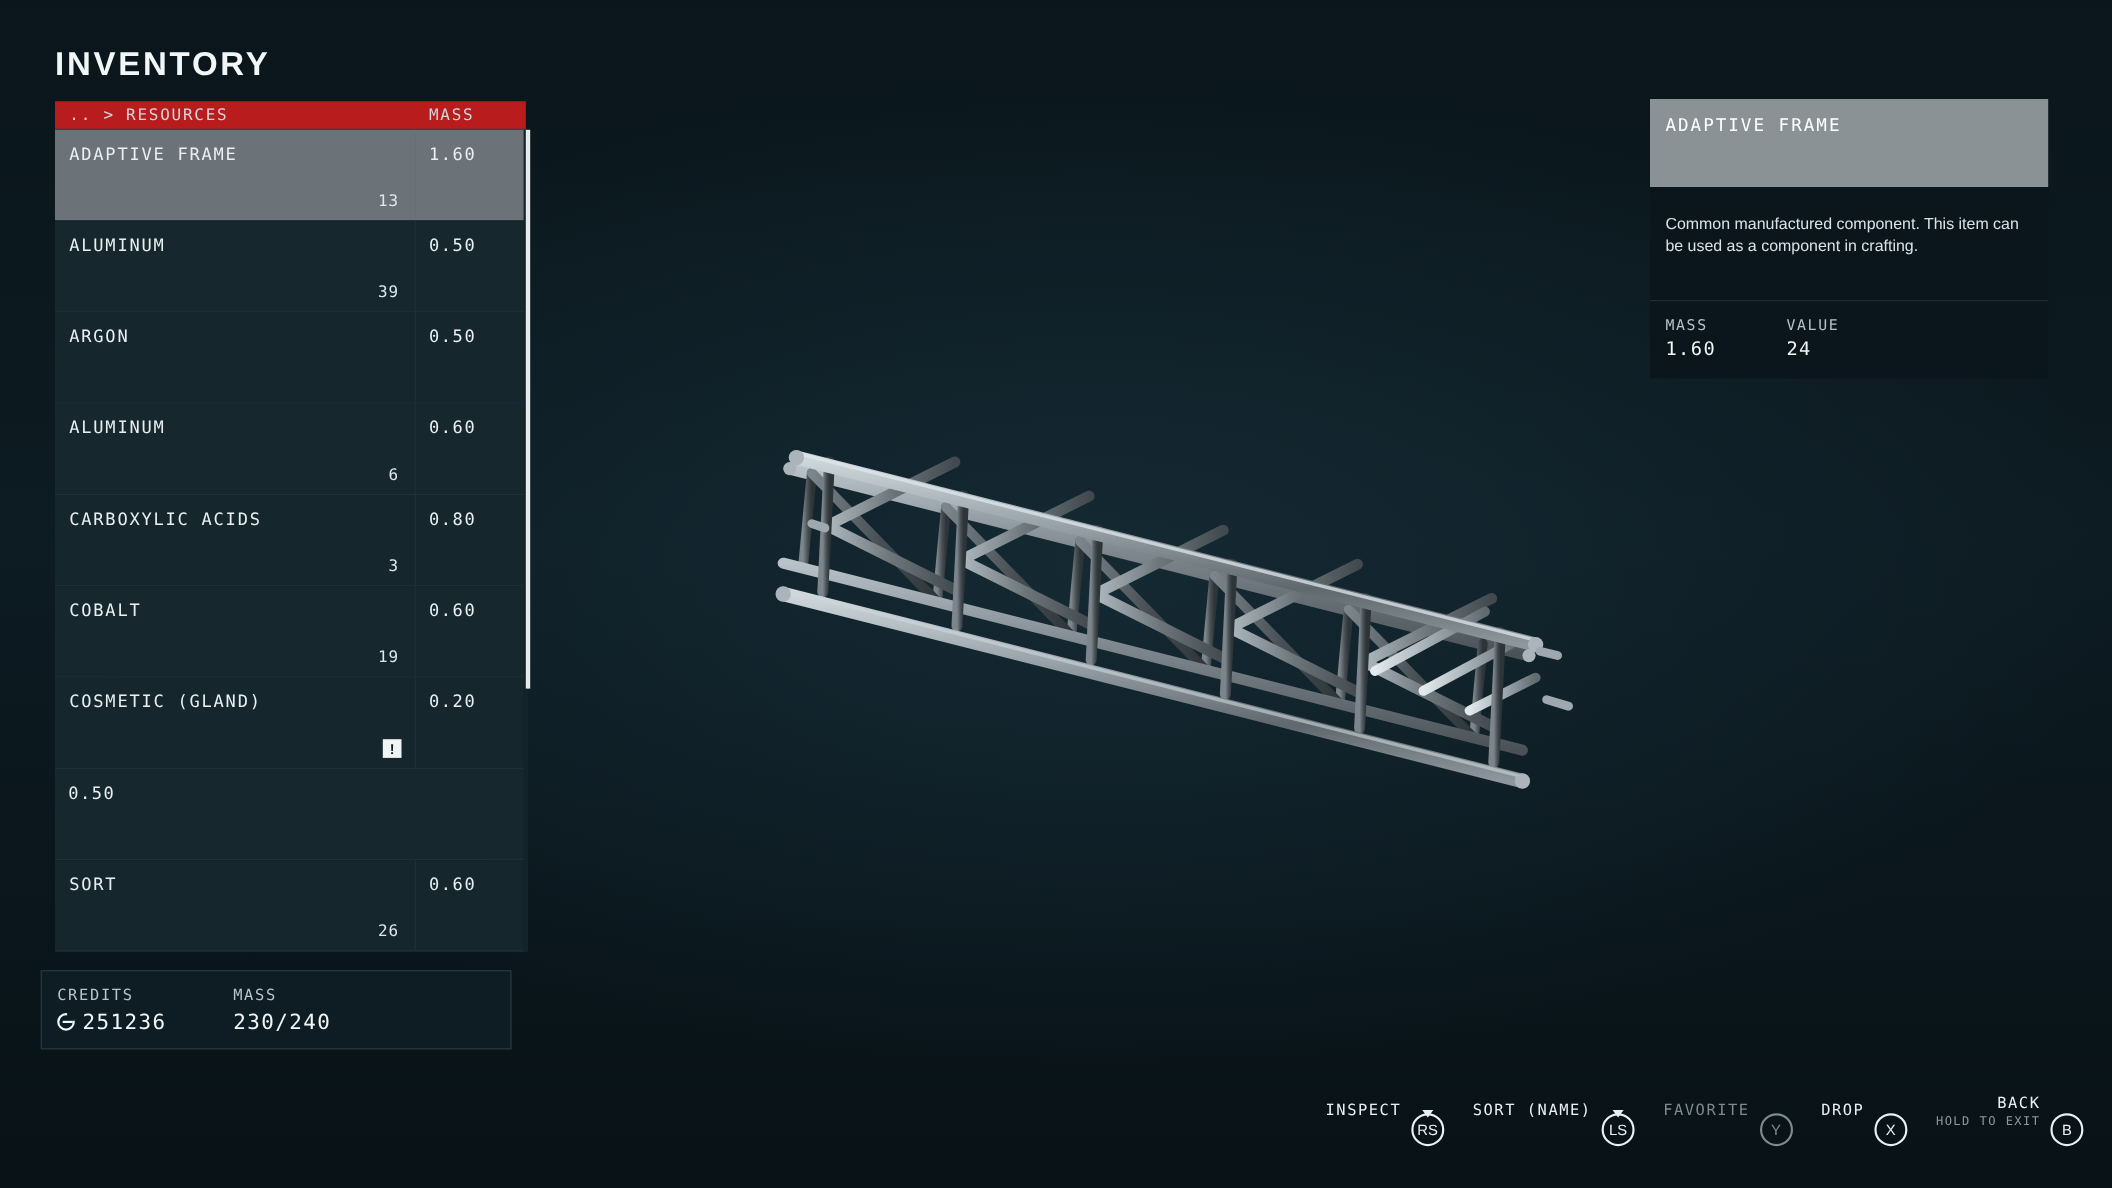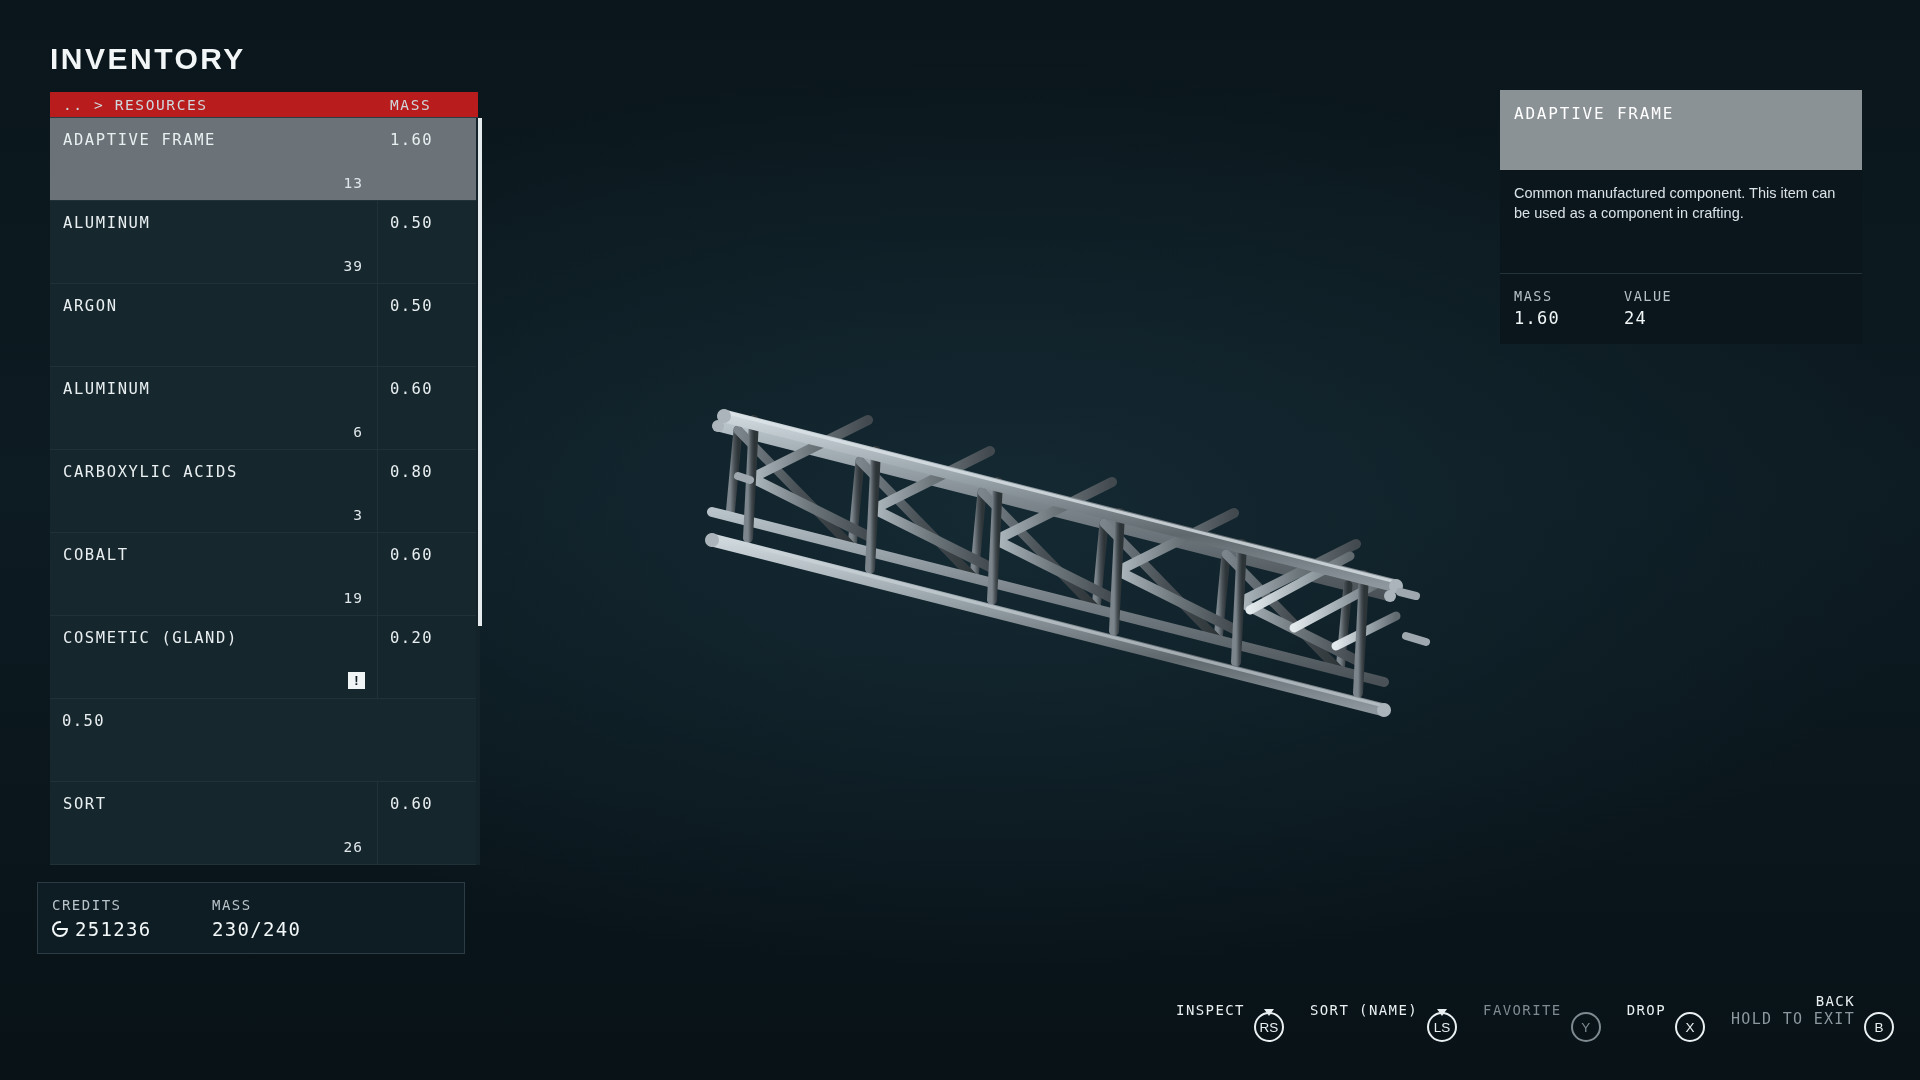--- a/index.html
+++ b/index.html
@@ -138,21 +138,21 @@
   }
   .detail-title-box{
     height:80px; background:#8b9296;
     padding:14px 0 0 14px;
   }
   .detail-title{
     font-size:16px; letter-spacing:1.8px; color:#ffffff;
   }
   .detail-desc-box{
     background:#0a161c;
-    padding:14px 16px 18px 14px;
+    padding:25px 16px 18px 14px;
     min-height:104px;
     border-bottom:1px solid #24343b;
   }
   .detail-desc{
     font-family:"Liberation Sans","DejaVu Sans",sans-serif;
     font-size:14.5px; line-height:1.35; color:#dae2e6;
   }
   .detail-stats{
     background:#0a161c;
     display:flex; padding:14px 0 16px 14px;
@@ -185,21 +185,21 @@
   .action-label{
     font-size:14px; letter-spacing:1.4px; color:#eaf0f2;
     text-align:right;
   }
   .action.dim .action-label{ color:#7e8a90; }
   .action.dim .btn-glyph{ border-color:#7e8a90; color:#7e8a90; }
   .action-label-stack{
     display:flex; flex-direction:column; align-items:flex-end; line-height:1.25;
   }
   .action-sub{
-    font-size:15px; letter-spacing:1.3px; color:#8d989e;
+    font-size:11px; letter-spacing:1.3px; color:#8d989e;
   }
   .btn-glyph{
     width:30px; height:30px; border-radius:50%;
     border:2px solid #eaf0f2; color:#eaf0f2;
     font-size:13.5px; font-weight:normal;
     display:flex; align-items:center; justify-content:center;
     font-family:"Liberation Sans","DejaVu Sans",sans-serif;
     position:relative; flex:none;margin-top:32px;
   }
   .btn-glyph.stick::before{

